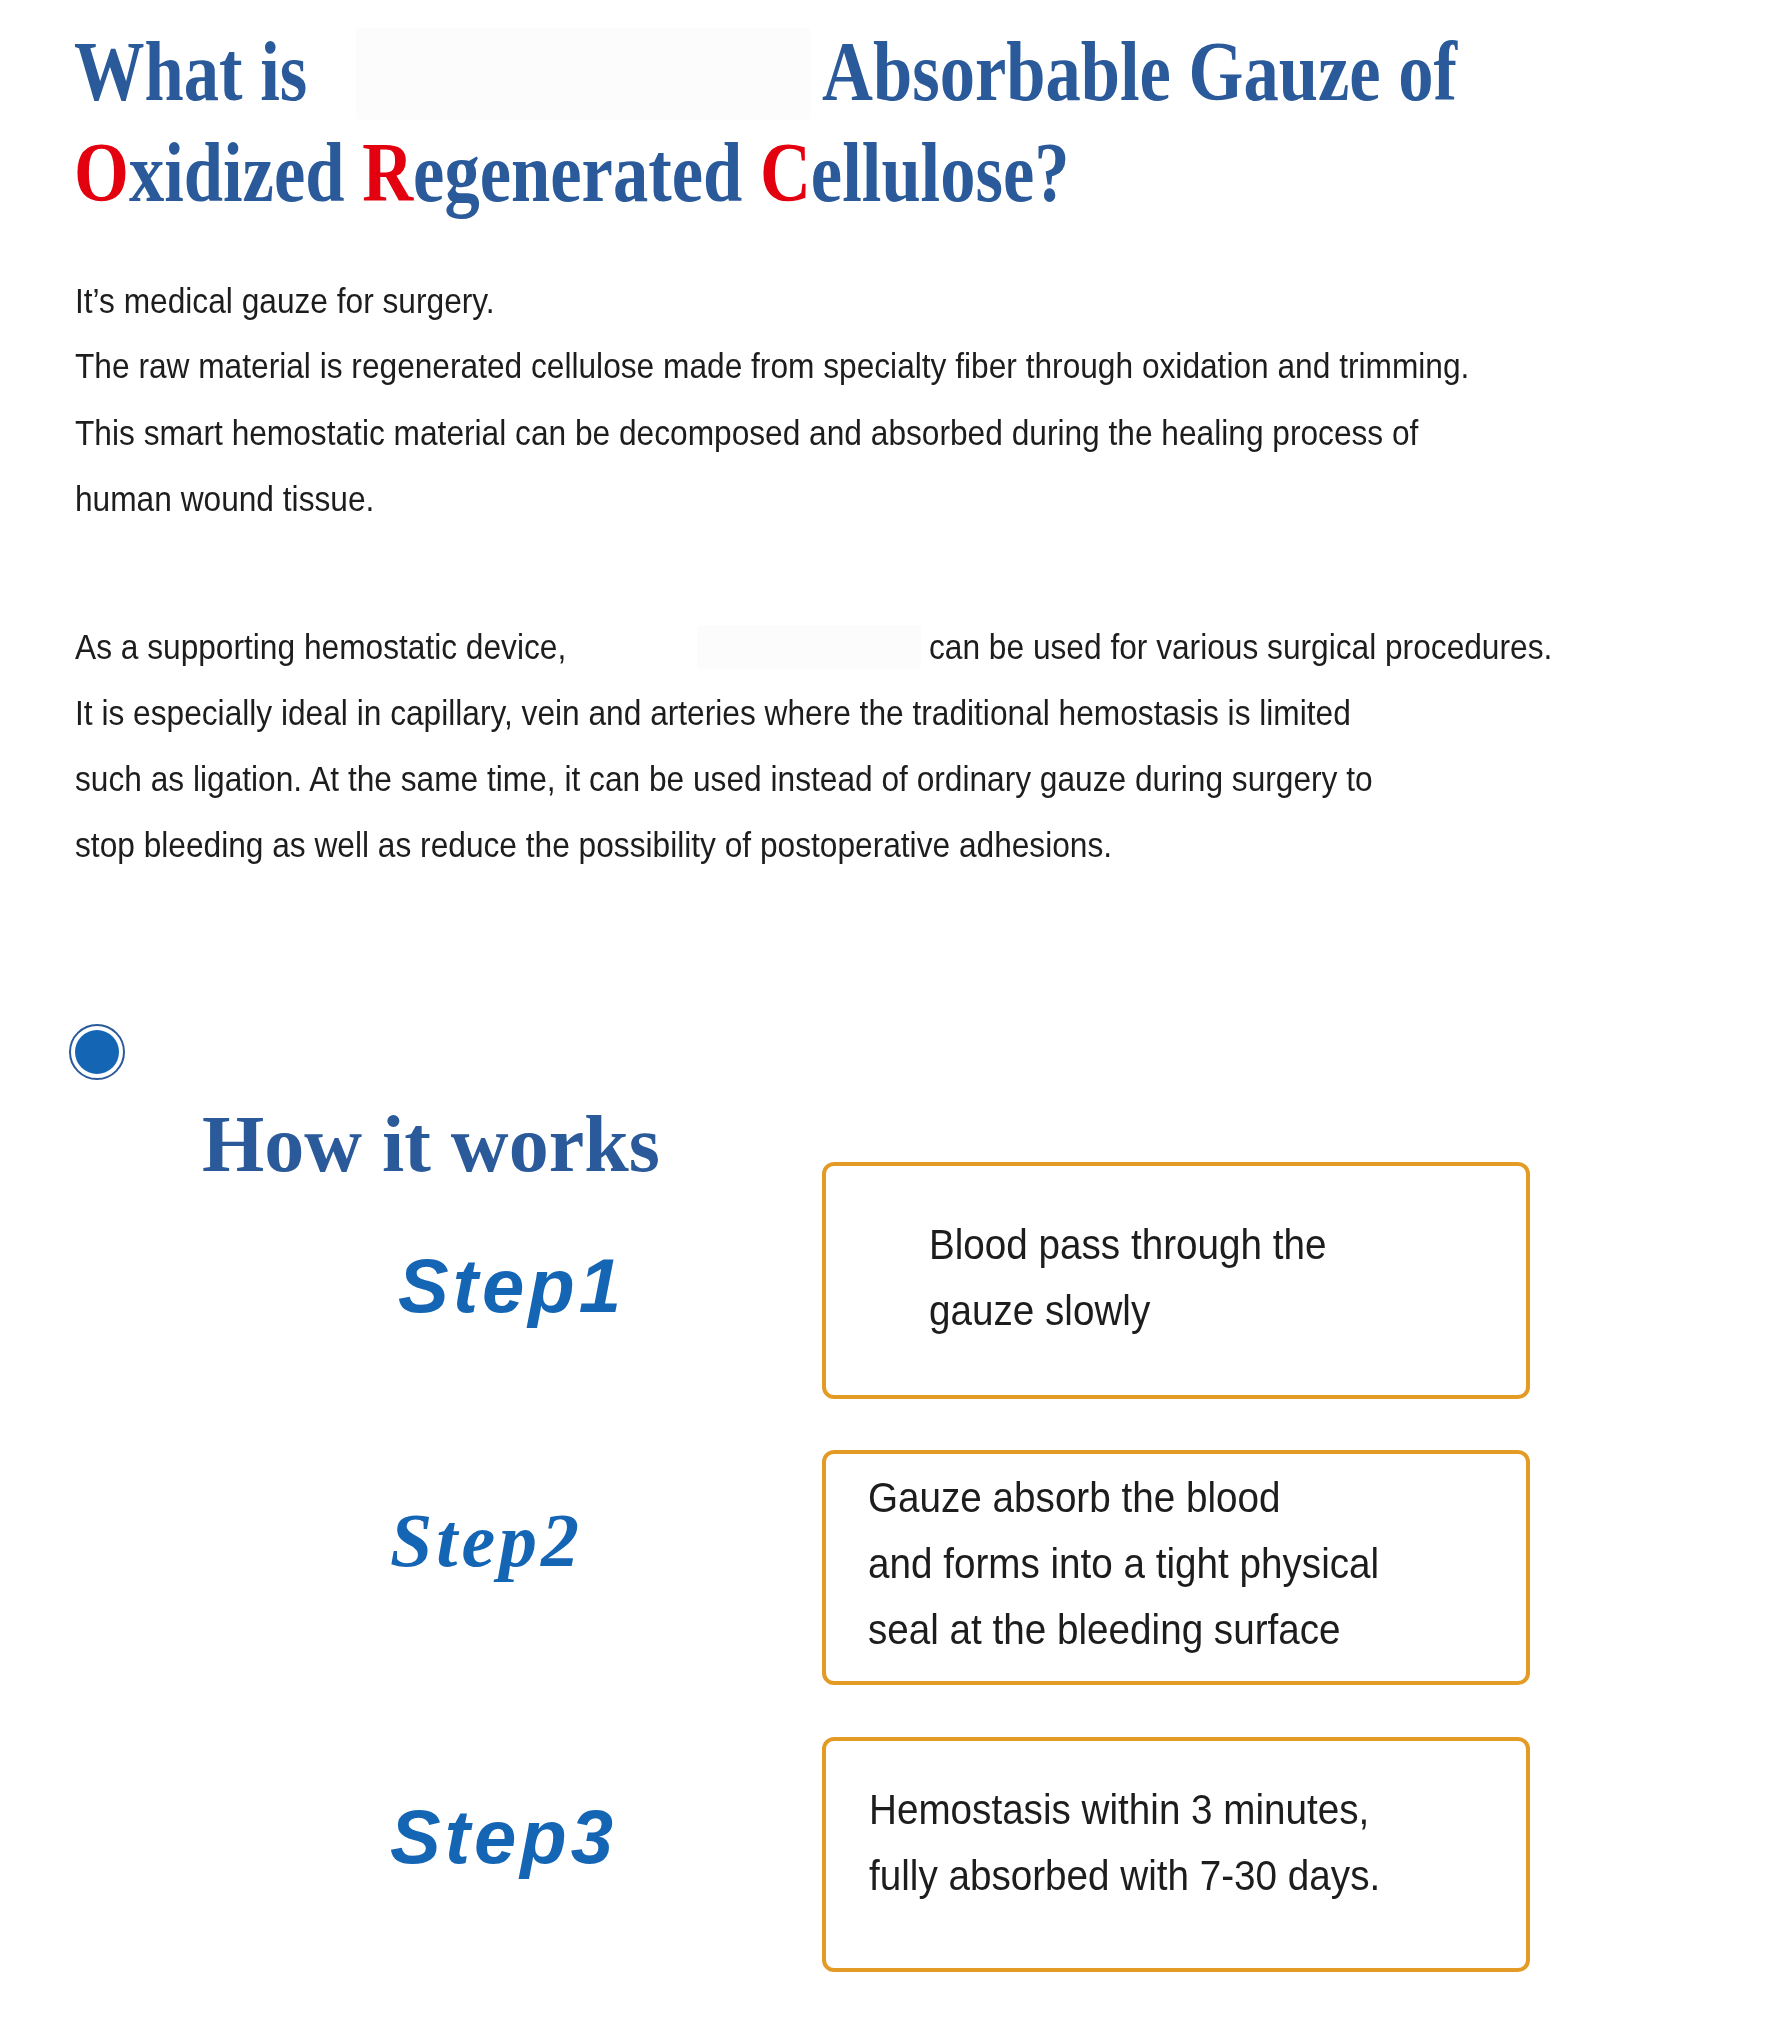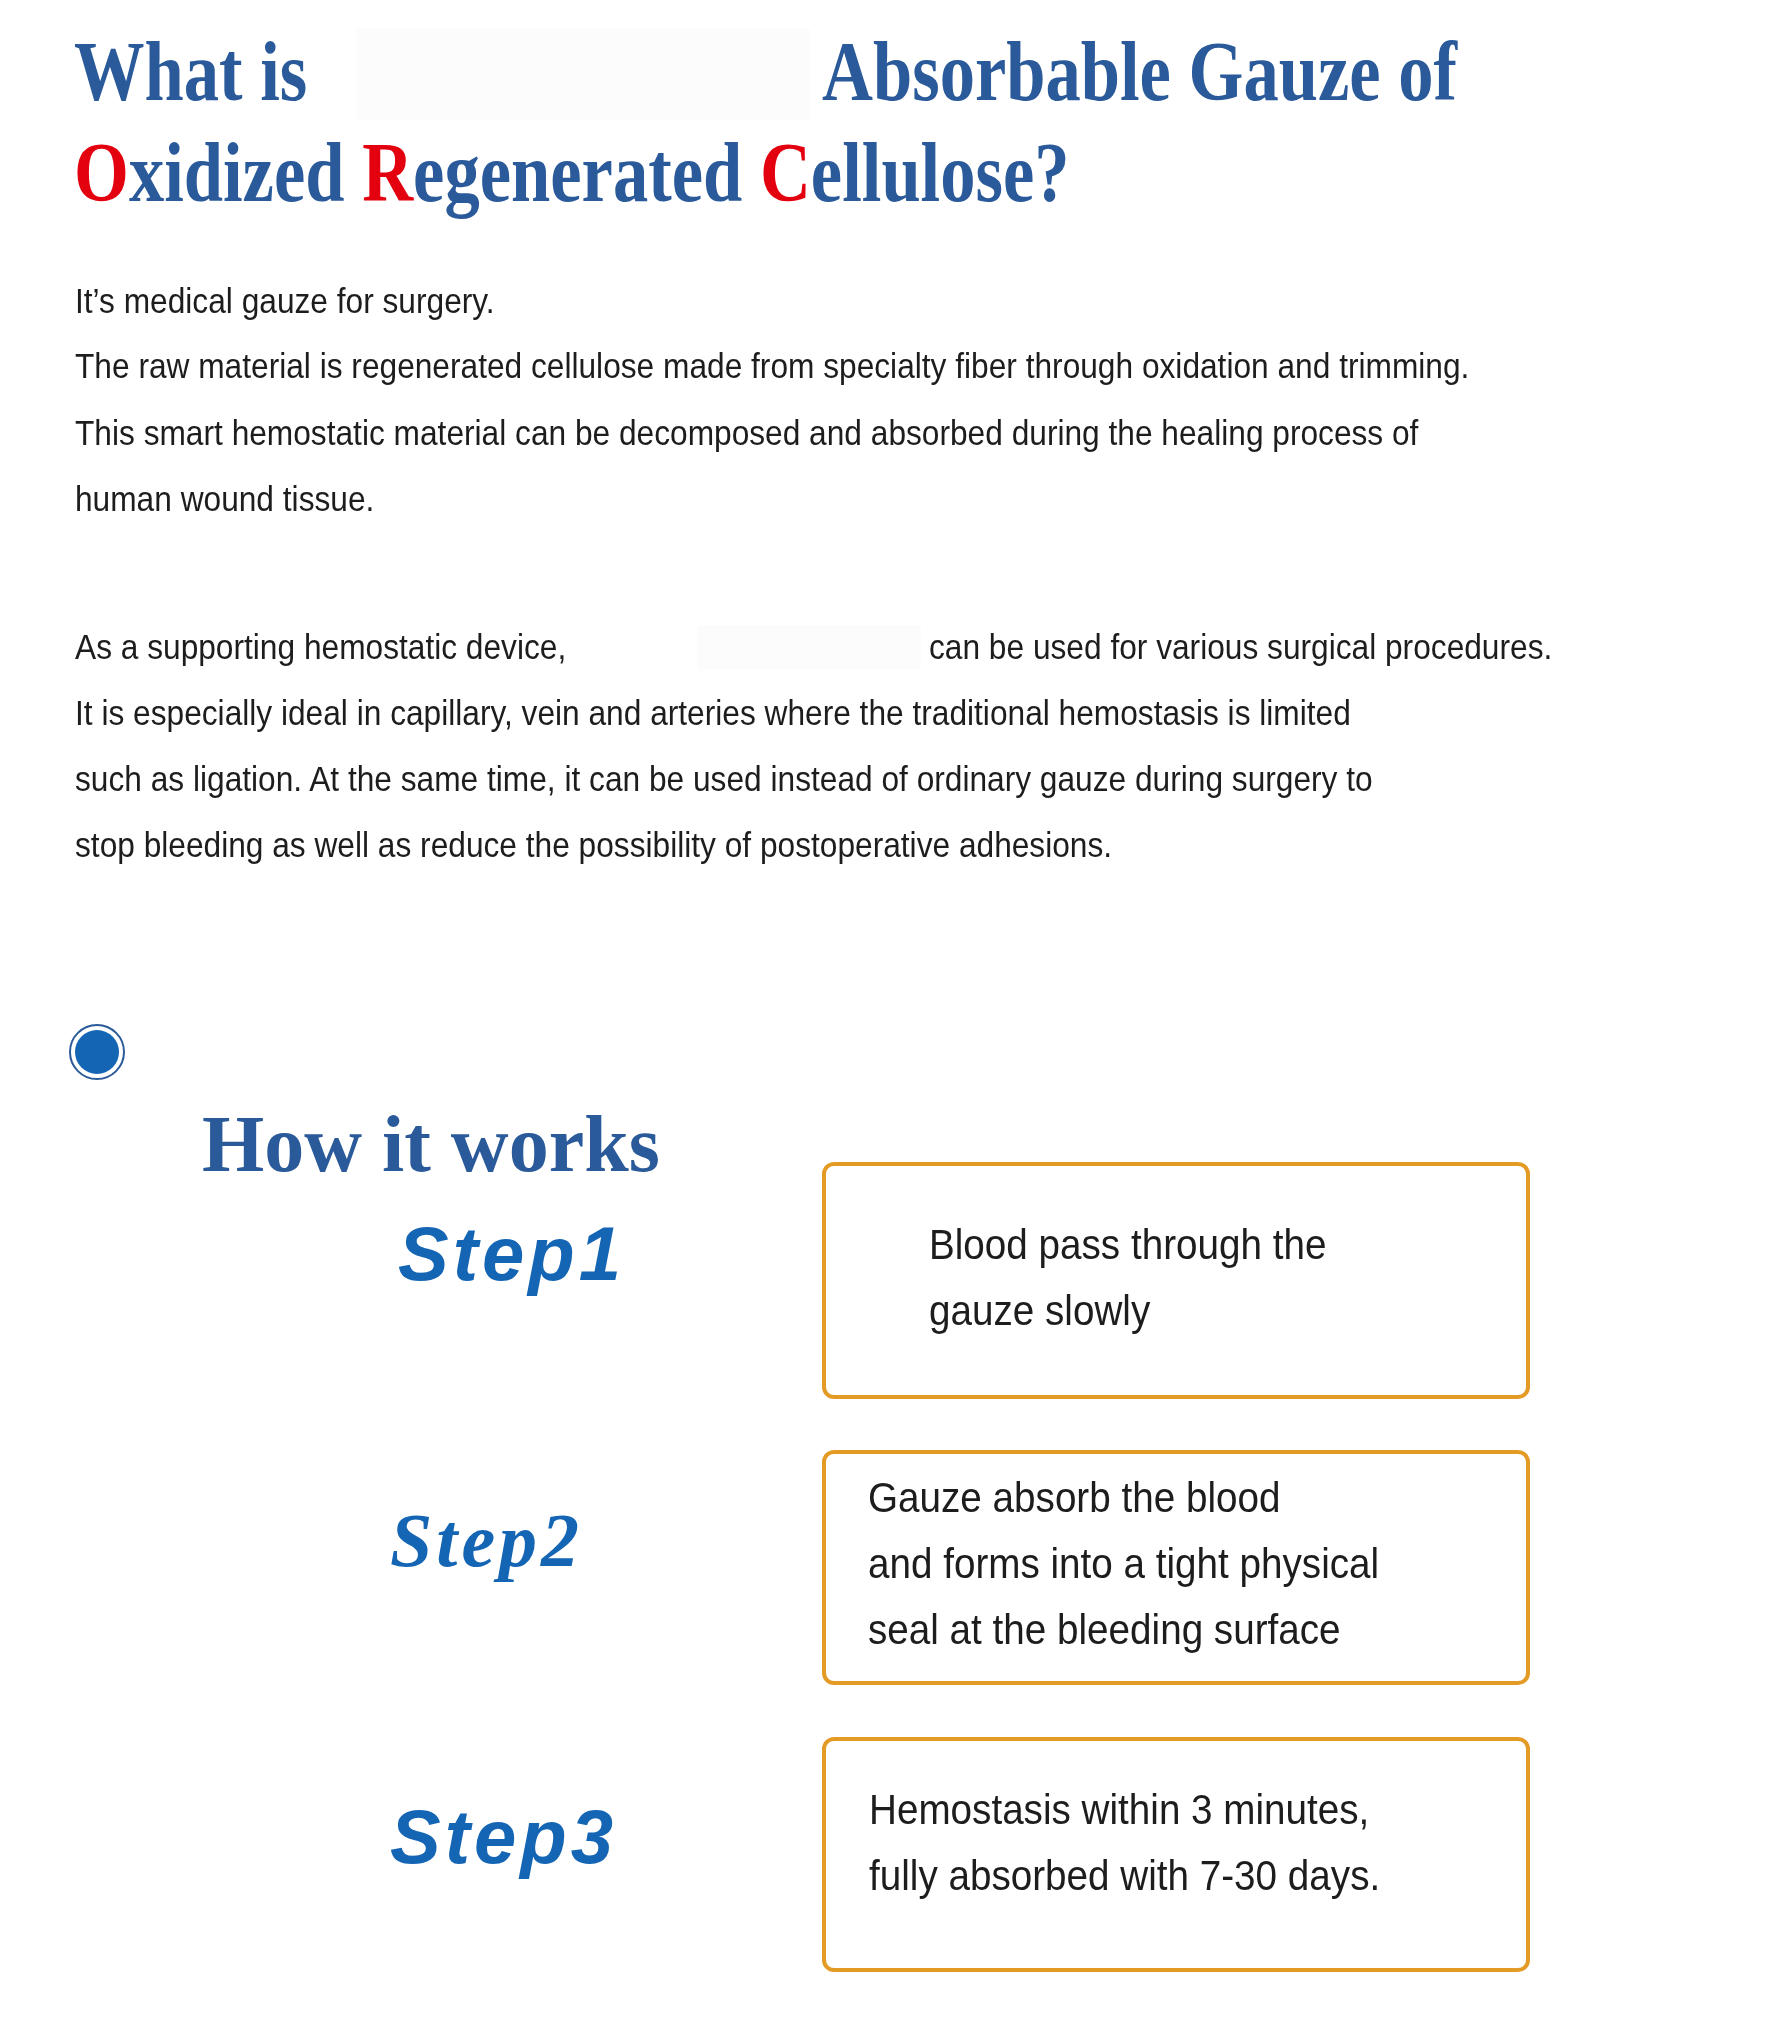--- a/index.html
+++ b/index.html
@@ -107,21 +107,21 @@
   <div class="abs para" style="left:75px; top:695px; transform:scaleX(0.905);">It is especially ideal in capillary, vein and arteries where the traditional hemostasis is limited</div>
   <div class="abs para" style="left:75px; top:761px; transform:scaleX(0.905);">such as ligation. At the same time, it can be used instead of ordinary gauze during surgery to</div>
   <div class="abs para" style="left:75px; top:827px; transform:scaleX(0.905);">stop bleeding as well as reduce the possibility of postoperative adhesions.</div>
 </div>
 
 <div class="abs bullet" style="left:69px; top:1024px;">
   <div class="bullet-inner"></div>
 </div>
 <div class="abs section-title" style="left:202px; top:1064px;margin-top:40px;">How it works</div>
 
-<div class="abs step-label" style="left:398px; top:1216px;font-style:italic;">Step1</div>
+<div class="abs step-label" style="left:398px; top:1248px;font-style:italic;">Step1</div>
 <div class="step-box" style="left:822px; top:1162px; width:708px; height:237px;"></div>
 <div class="step-text" style="left:929px; top:1212px;">
   <div>Blood pass through the</div>
   <div>gauze slowly</div>
 </div>
 
 <div class="abs step-label" style="left:390px; top:1502px;font-family:Liberation Serif, serif;">Step2</div>
 <div class="step-box" style="left:822px; top:1450px; width:708px; height:235px;"></div>
 <div class="step-text" style="left:868px; top:1465px;">
   <div>Gauze absorb the blood</div>

